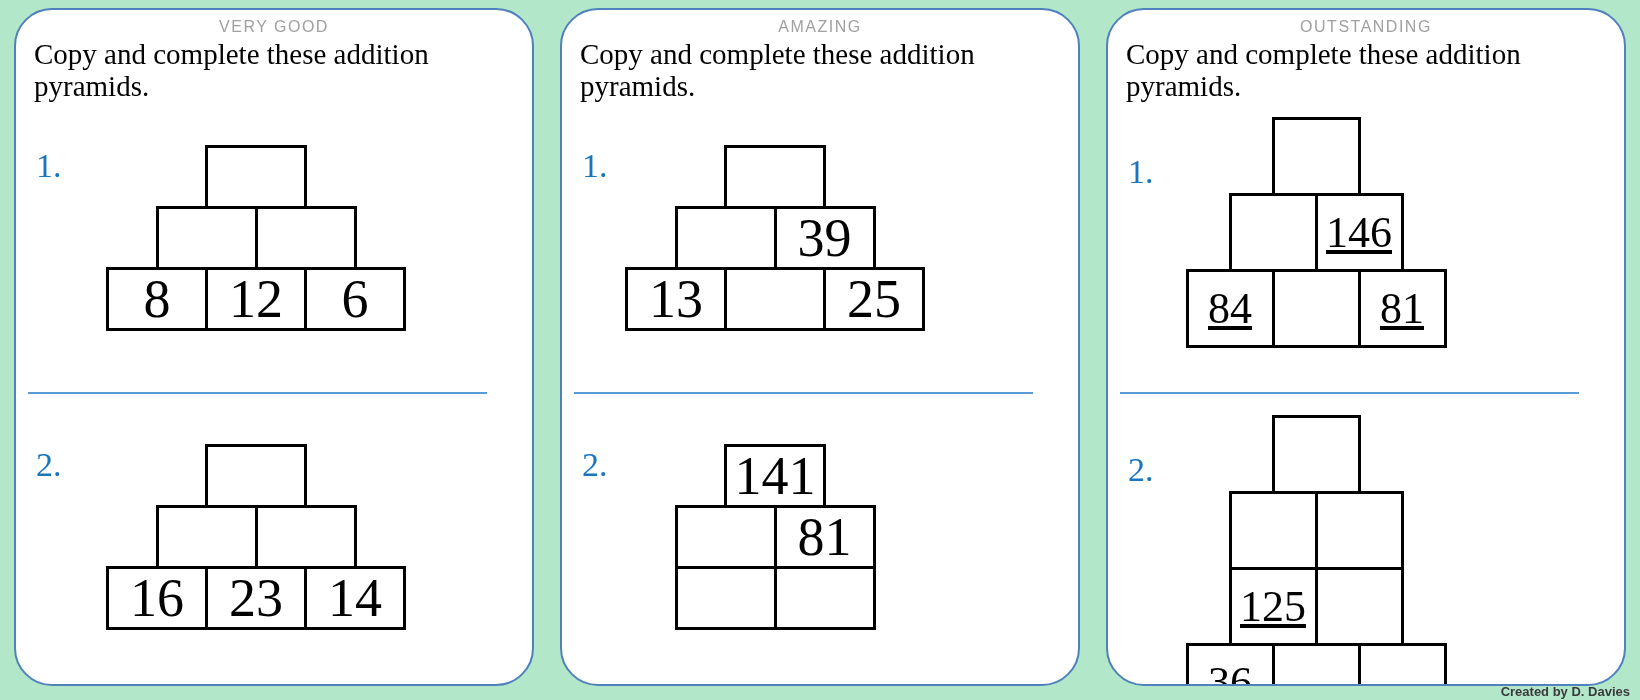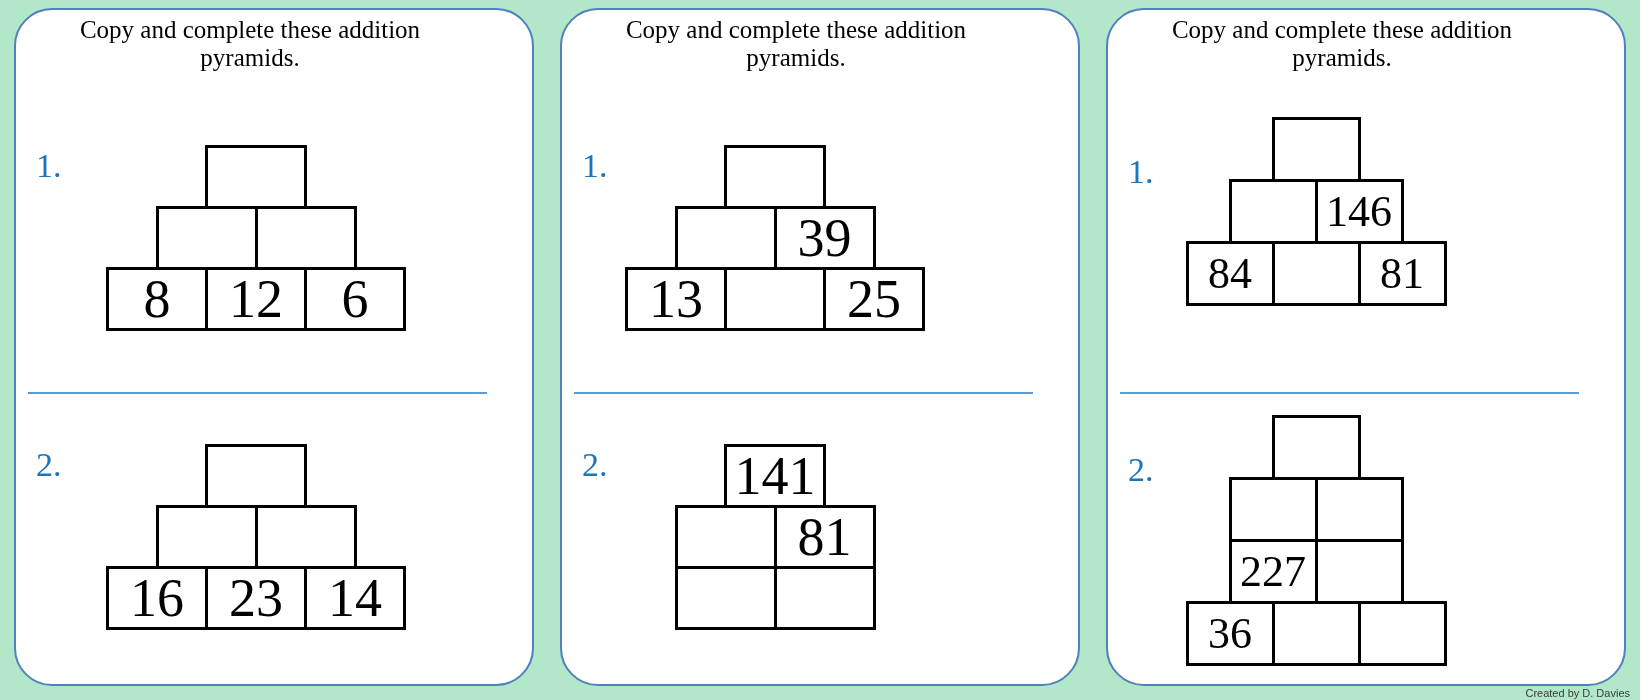--- a/index.html
+++ b/index.html
@@ -37,27 +37,26 @@
   }
   .panel-header{
     text-align:center;
     font-family:"Liberation Sans", sans-serif;
     font-size:16px;
     letter-spacing:1.5px;
     color:var(--muted);
     margin-top:4px;
   }
   .title{
-    font-size:25px;
+    font-size:29px;
     font-weight:normal;
     line-height:1.12;
     color:var(--ink);
     margin:2px 0 0 0;
     max-width:432px;
-    text-align:center;
   }
   .problem{
     position:absolute;
     left:18px;
     right:18px;
   }
   .prob-1{top:135px;}
   .prob-2{top:434px;}
   .panel--tall .prob-1{top:107px;}
   .panel--tall .prob-2{top:405px;}
@@ -102,39 +101,41 @@
     display:flex;
     align-items:center;
     justify-content:center;
     font-size:54px;
     line-height:1;
     color:var(--ink);
   }
   .cell:first-child{margin-left:0;}
   .panel--tall .cell{
     width:89px;
-    height:65px;
+    height:79px;
     font-size:44px;
+    text-decoration:underline;
   }
   .credit{
     position:absolute;
     right:10px;
     bottom:1px;
     font-family:"Liberation Sans", sans-serif;
-    font-size:11px;
-    font-weight:normal;
+    font-size:13px;
+    font-weight:bold;
     color:#3a3a3a;
   }
 </style>
 </head>
 <body>
 
 <div class="board">
 
   <section class="panel panel-0">
+    <div class="panel-header">VERY GOOD</div>
     <h1 class="title">Copy and complete these addition pyramids.</h1>
     <div class="problem prob-1">
       <span class="problem-label">1.</span>
       <div class="pyramid">
           <div class="pyr-row">
             <div class="cell empty"></div>
           </div>
           <div class="pyr-row">
             <div class="cell empty"></div>
             <div class="cell empty"></div>
@@ -160,20 +161,21 @@
           <div class="pyr-row">
             <div class="cell">16</div>
             <div class="cell">23</div>
             <div class="cell">14</div>
           </div>
         </div>
     </div>
   </section>
 
   <section class="panel panel-1">
+    <div class="panel-header">AMAZING</div>
     <h1 class="title">Copy and complete these addition pyramids.</h1>
     <div class="problem prob-1">
       <span class="problem-label">1.</span>
       <div class="pyramid">
           <div class="pyr-row">
             <div class="cell empty"></div>
           </div>
           <div class="pyr-row">
             <div class="cell empty"></div>
             <div class="cell">39</div>
@@ -198,20 +200,21 @@
           </div>
           <div class="pyr-row">
             <div class="cell empty"></div>
             <div class="cell empty"></div>
           </div>
         </div>
     </div>
   </section>
 
   <section class="panel panel-2 panel--tall">
+    <div class="panel-header">OUTSTANDING</div>
     <h1 class="title">Copy and complete these addition pyramids.</h1>
     <div class="problem prob-1">
       <span class="problem-label">1.</span>
       <div class="pyramid">
           <div class="pyr-row">
             <div class="cell empty"></div>
           </div>
           <div class="pyr-row">
             <div class="cell empty"></div>
             <div class="cell">146</div>
@@ -228,21 +231,21 @@
       <span class="problem-label">2.</span>
       <div class="pyramid">
           <div class="pyr-row">
             <div class="cell empty"></div>
           </div>
           <div class="pyr-row">
             <div class="cell empty"></div>
             <div class="cell empty"></div>
           </div>
           <div class="pyr-row">
-            <div class="cell">227</div>
+            <div class="cell">125</div>
             <div class="cell empty"></div>
           </div>
           <div class="pyr-row">
             <div class="cell">36</div>
             <div class="cell empty"></div>
             <div class="cell empty"></div>
           </div>
         </div>
     </div>
   </section>

